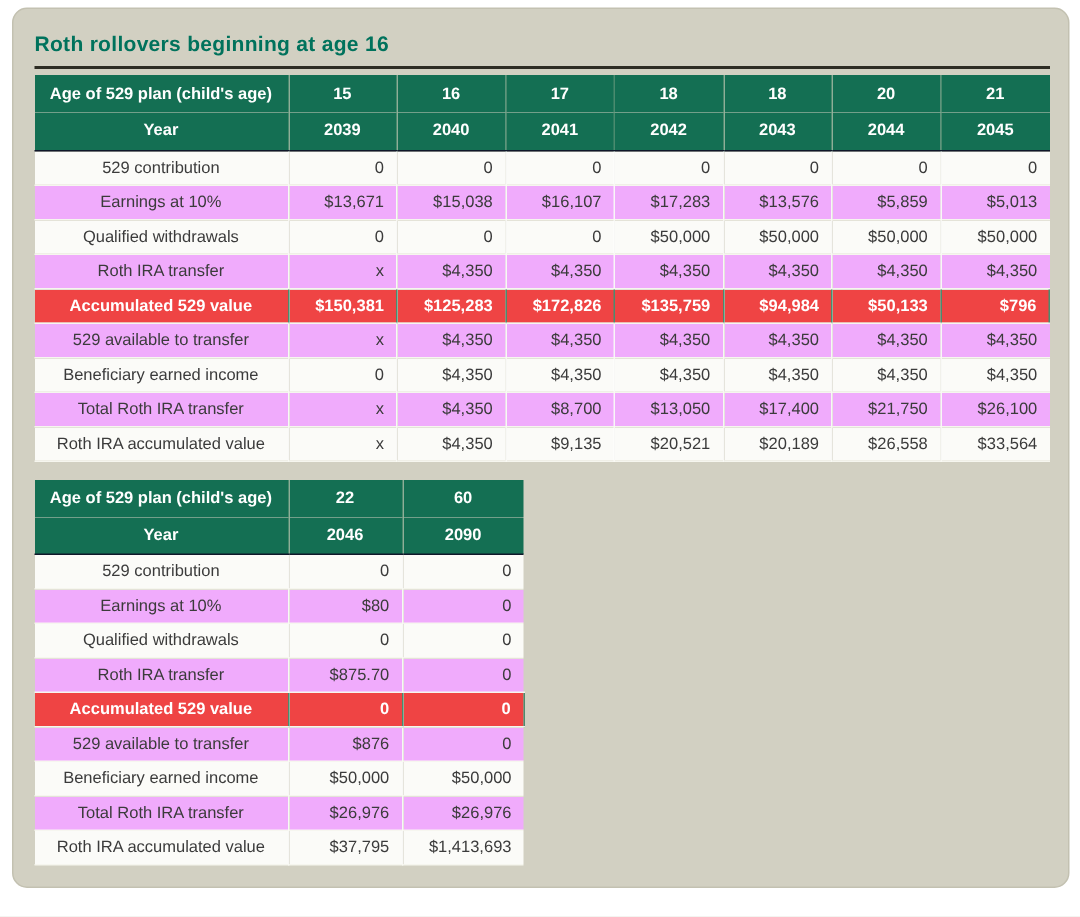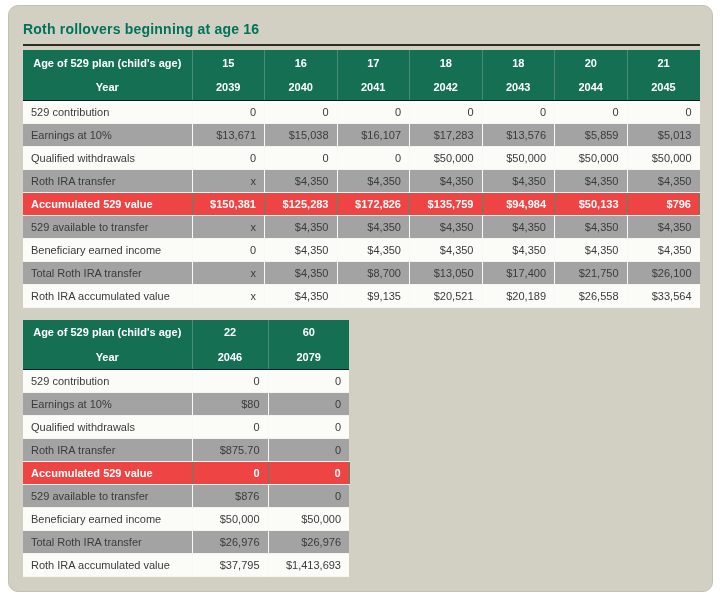--- a/index.html
+++ b/index.html
@@ -53,23 +53,23 @@
     border-right: 1px solid #4b8b6f;
   }
   thead th.label { text-align: center; }
   thead tr:last-child th { border-bottom: 1px solid #0f172a; }
   tbody td {
     text-align: right;
     color: #3b3b3b;
     border-right: 1px solid rgba(255,255,255,0.85);
     border-bottom: 1px solid rgba(250,249,244,0.9);
   }
-  tbody td.label { text-align: left; margin-left: 41px; }
+  tbody td.label { text-align: center; margin-left: 41px; }
   tr.even td { background: #fbfbf8; }
-  tr.odd td  { background: #a3a3a3; }
+  tr.odd td  { background: #f0abfc; }
   tr.highlight td {
     background: #ef4444;
     color: #ffffff;
     font-weight: bold;
     border-right: 1px solid #4b8b6f;
   }
   th:last-child, td:last-child { border-right: none; margin-top: 23px; }
 </style>
 </head>
 <body>
@@ -212,21 +212,21 @@
         </colgroup>
         <thead>
           <tr>
             <th class="label">Age of 529 plan (child's age)</th>
             <th>22</th>
             <th>60</th>
           </tr>
           <tr>
             <th class="label">Year</th>
             <th>2046</th>
-            <th>2079</th>
+            <th>2090</th>
           </tr>
         </thead>
         <tbody>
           <tr class="even">
             <td class="label">529 contribution</td>
             <td>0</td>
             <td>0</td>
           </tr>
           <tr class="odd">
             <td class="label">Earnings at 10%</td>

